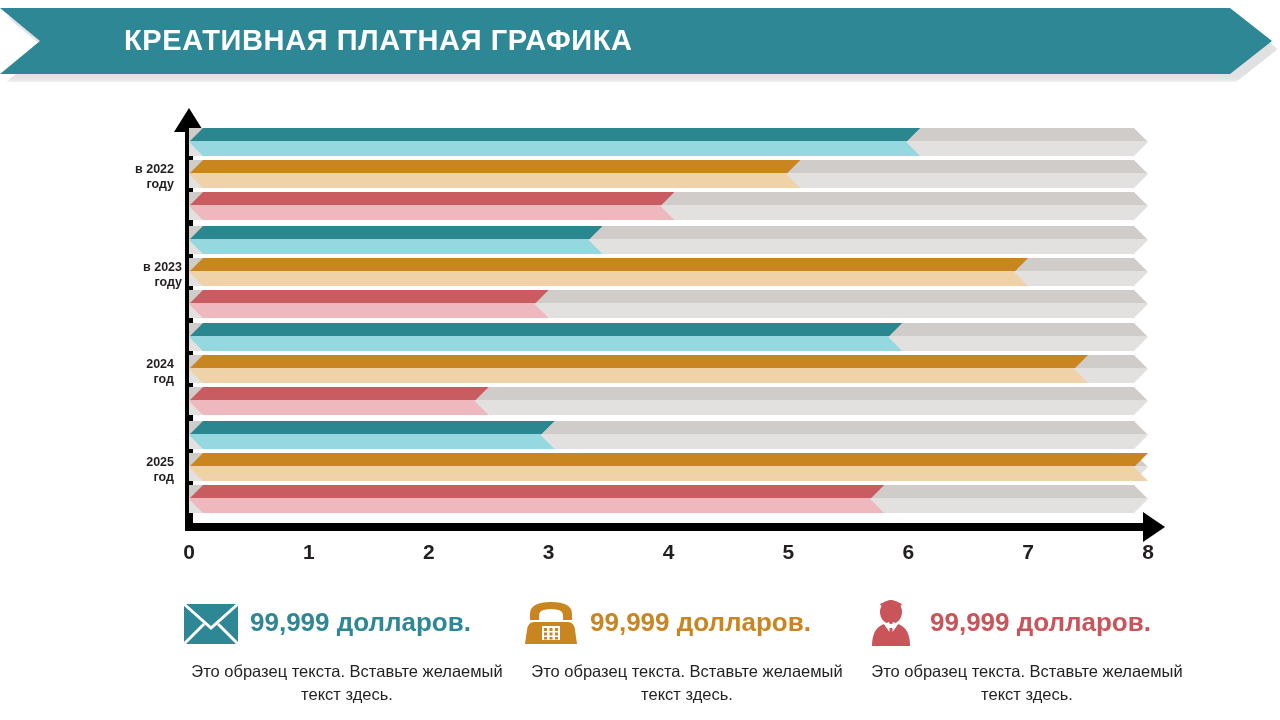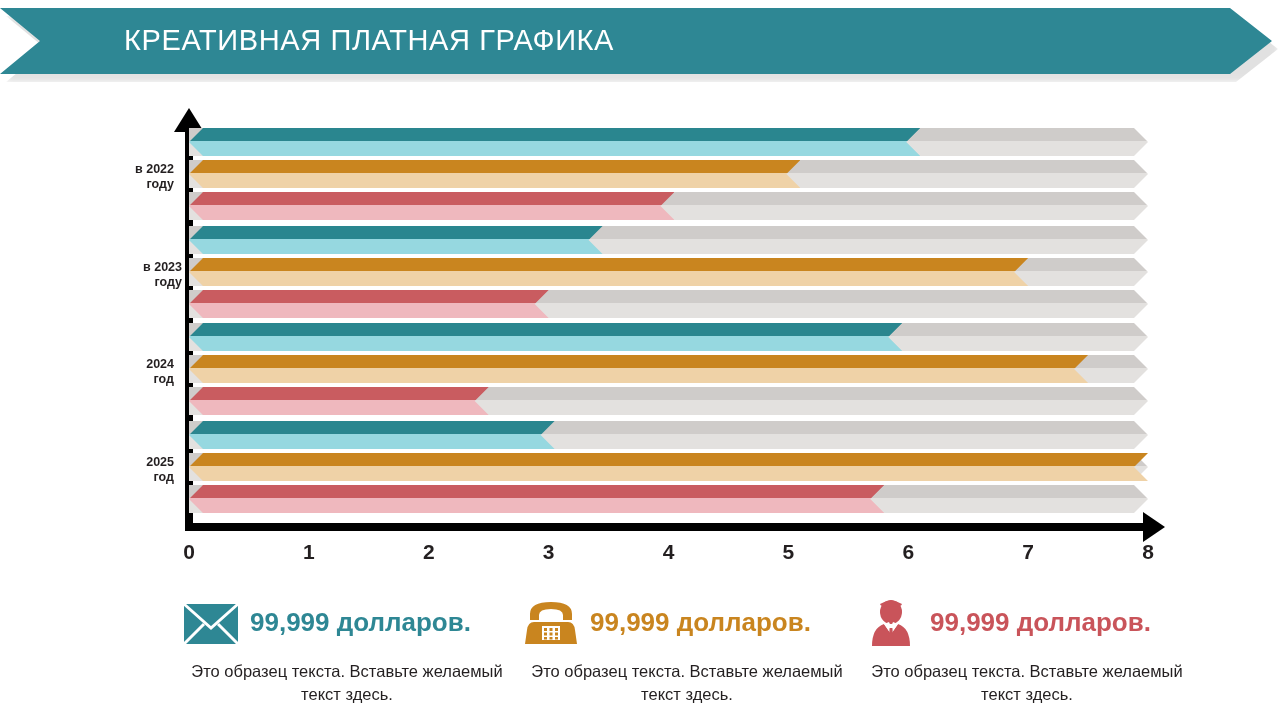--- a/index.html
+++ b/index.html
@@ -17,21 +17,21 @@
     clip-path:polygon(0 0, 1230px 0, 1272px 33px, 1230px 66px, 0 66px, 40px 33px);
     filter:blur(3px);
   }
   #banner{
     position:absolute;left:0;top:0;width:1272px;height:66px;
     background:#2E8794;
     clip-path:polygon(0 0, 1230px 0, 1272px 33px, 1230px 66px, 0 66px, 40px 33px);
   }
   #banner-title{
     position:absolute;left:124px;top:0;height:60px;line-height:64px;
-    color:#ffffff;font-size:29px;font-weight:normal;letter-spacing:.6px;
+    color:#ffffff;font-size:29px;font-weight:bold;letter-spacing:.6px;
     white-space:nowrap;
   }
 
   
   #chart{position:absolute;left:0;top:96px;width:1280px;height:470px;}
 
   .axis-label{
     position:absolute;text-align:right;width:86px;
     color:#231f20;font-size:12.5px;font-weight:bold;line-height:15px;
   }

